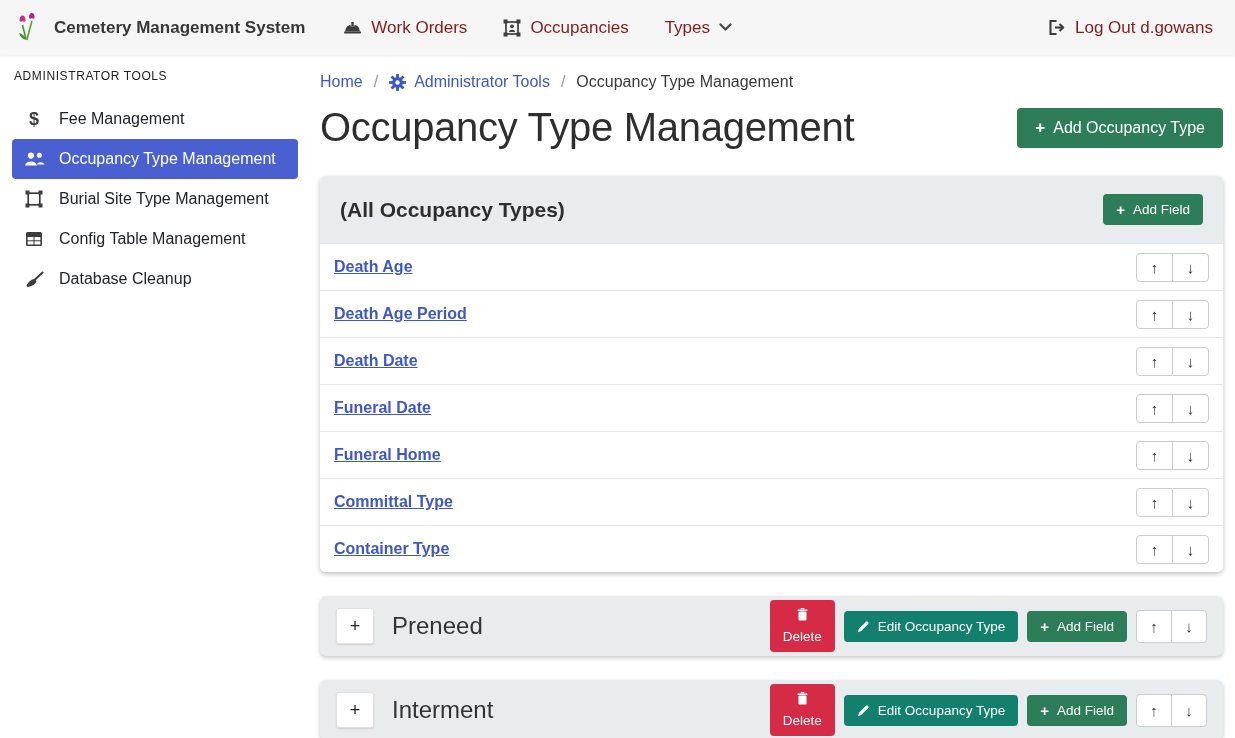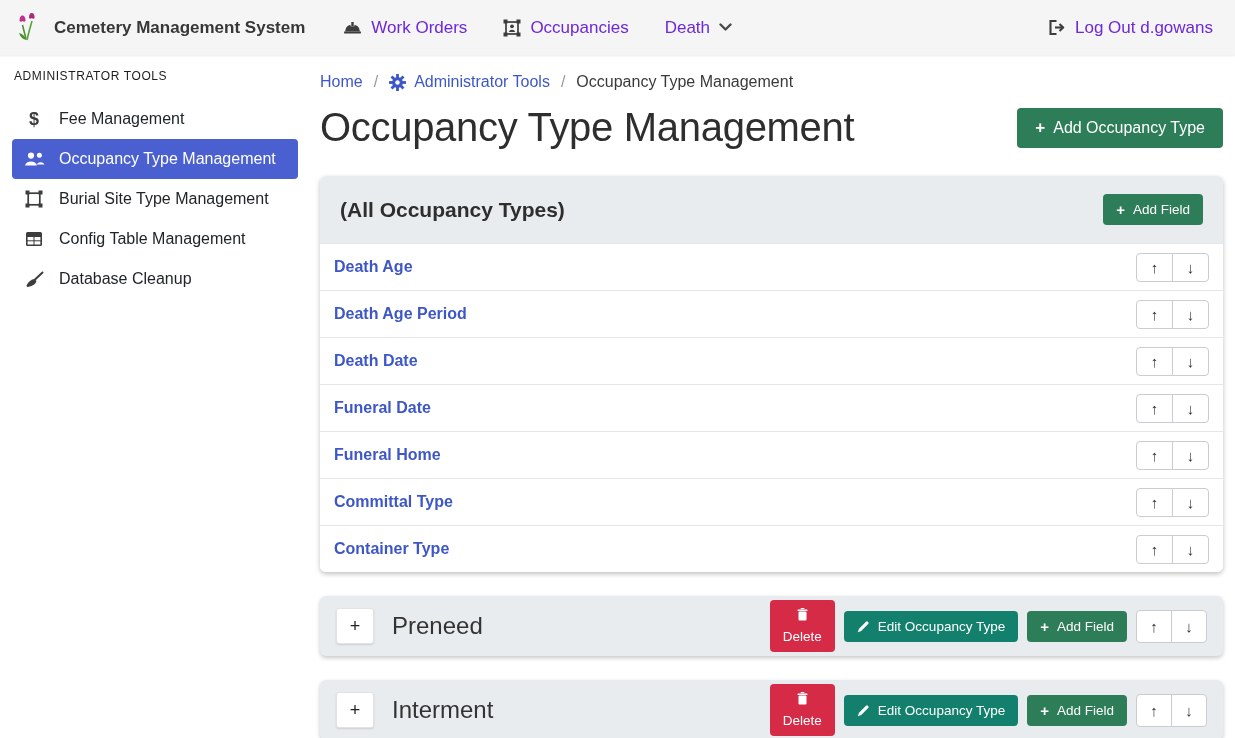--- a/index.html
+++ b/index.html
@@ -8,21 +8,21 @@
     width:1235px; height:738px; overflow:hidden;
     font-family:"Liberation Sans", sans-serif;
     background:#ffffff; color:#212529;
   }
   
   .navbar {
     height:55px; background:#f5f5f5; display:flex; align-items:center;
     padding:0 16px; box-shadow:0 1px 2px rgba(0,0,0,.08); position:relative; z-index:5;
   }
   .brand { display:flex; align-items:center; gap:14px; font-weight:bold; font-size:17px; color:#373737; margin-right:38px; cursor:pointer; }
-  .nav-link { display:flex; align-items:center; gap:9px; font-size:17px; color:#6d28d9; margin-right:36px; cursor:pointer; }
+  .nav-link { display:flex; align-items:center; gap:9px; font-size:17px; color:#7f1d1d; margin-right:36px; cursor:pointer; }
   .nav-spacer { flex:1; }
   .nav-link.logout { margin-right:6px; }
   .icon { display:inline-flex; align-items:center; justify-content:center; }
   .dollar-glyph { font-size:18px; font-weight:bold; color:#3d3d3d; }
   
   .layout { display:flex; height:683px; }
   .sidebar { width:310px; padding-top:4px; background:#fff; flex-shrink:0; }
   .sidebar-heading { font-size:12px; letter-spacing:.6px; color:#1d1d1d; padding:10px 14px 16px; }
   .side-item {
     display:flex; align-items:center; gap:13px; height:40px; margin:0 12px;
@@ -45,21 +45,21 @@
   .btn-green { background:#2d7d59; }
   .btn-red { background:#d52b47;flex-direction:column; }
   .btn-teal { background:#13806d; }
   .plus-glyph { font-size:15px; font-weight:bold; line-height:1; }
   .btn-lg .plus-glyph { font-size:17px; }
   
   .card { border-radius:6px; box-shadow:0 2px 5px rgba(0,0,0,.25); background:#fff; overflow:hidden; }
   .card-header { background:#e9ecef; height:67px; display:flex; align-items:center; justify-content:space-between; padding:0 20px; }
   .card-title { font-size:21px; font-weight:600; color:#2e2e2e; }
   .field-row { height:47px; display:flex; align-items:center; justify-content:space-between; padding:0 14px; background:#fff; border-top:1px solid #e4e7ea; }
-  .field-link { font-size:16px; font-weight:bold; color:#3e57c6; cursor:pointer; }
+  .field-link { font-size:16px; font-weight:bold; color:#3e57c6; cursor:pointer;text-decoration:underline; }
   .arrow-group { display:flex; }
   .arrow-btn {
     width:37px; height:29px; background:#fff; border:1px solid #c9cdd1; font-size:15px; color:#333;
     display:flex; align-items:center; justify-content:center; cursor:pointer; font-family:inherit; padding:0;
   }
   .arrow-btn.up { border-radius:4px 0 0 4px; }
   .arrow-btn.down { border-radius:0 4px 4px 0; margin-left:-1px; }
   .arrow-group.big .arrow-btn { height:33px; width:36px; }
   
   .section-header {
@@ -112,21 +112,21 @@
         <rect x="0.5" y="13.5" width="4" height="4" fill="#3d3d3d"></rect>
         <rect x="13.5" y="13.5" width="4" height="4" fill="#3d3d3d"></rect>
         <circle cx="9" cy="7.3" r="1.9" fill="#3d3d3d"></circle>
         <path d="M5.8 13 a3.3 3 0 0 1 6.4 0 z" fill="#3d3d3d"></path>
       </svg>
     </span>
     <span>Occupancies</span>
   </div>
 
   <div class="nav-link">
-    <span>Death</span>
+    <span>Types</span>
     <span class="icon">
       <svg width="13" height="9" viewBox="0 0 13 9">
         <polyline points="1.5,1.5 6.5,6.5 11.5,1.5" fill="none" stroke="#4a4a4a" stroke-width="2.4" stroke-linecap="round" stroke-linejoin="round"></polyline>
       </svg>
     </span>
   </div>
 
   <div class="nav-spacer"></div>
 
   <div class="nav-link logout">

